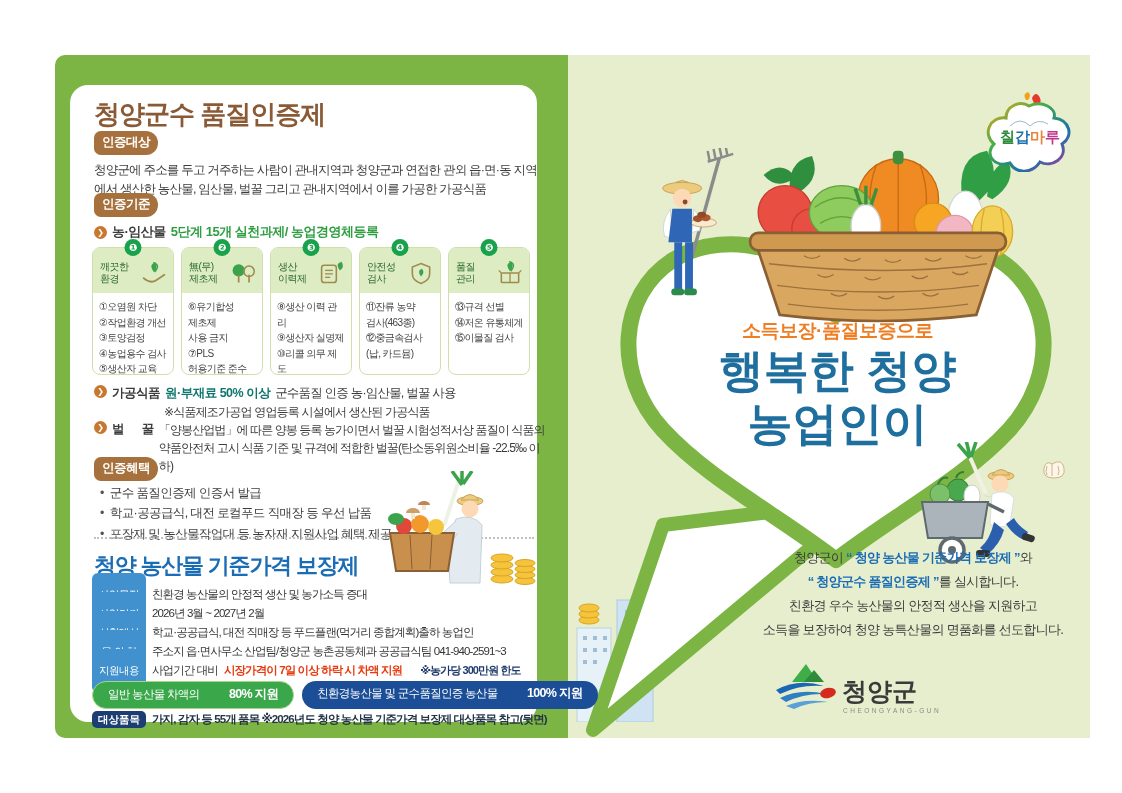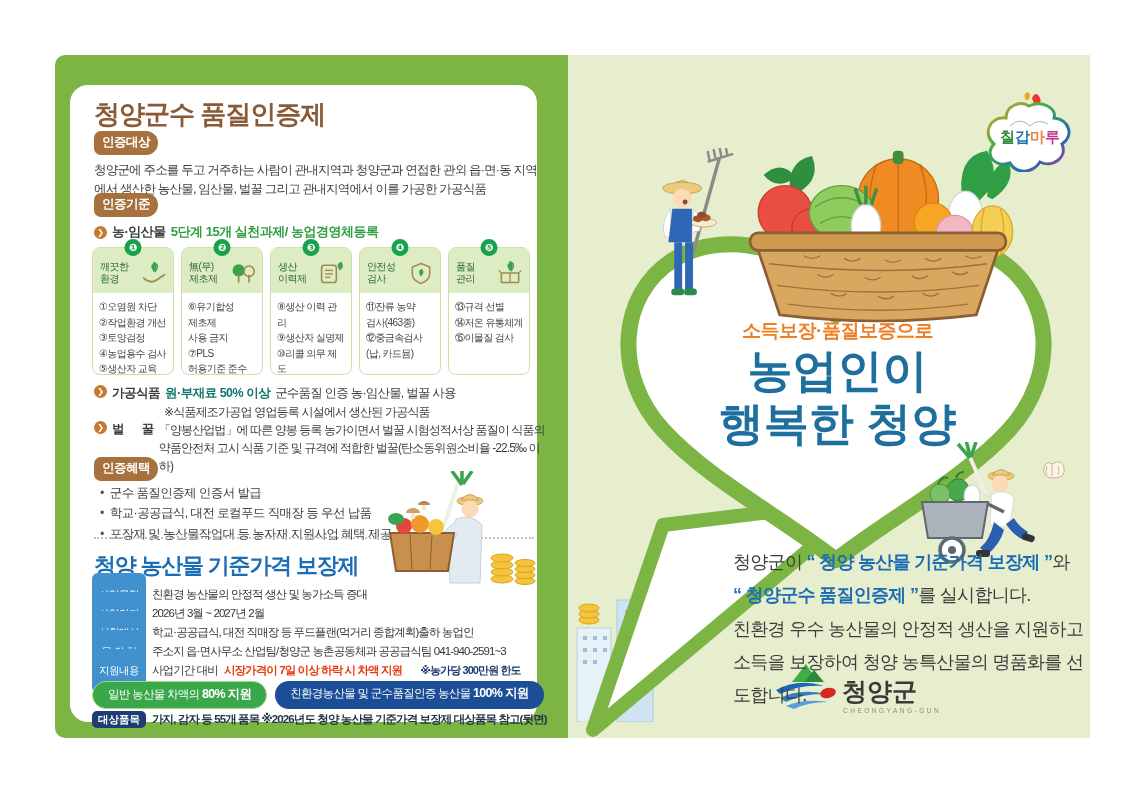--- a/index.html
+++ b/index.html
@@ -65,42 +65,42 @@
   .price-title { left:24px; top:466px; font-size:22px; font-weight:800; color:#1a6cb5; letter-spacing:-1.2px;}
   .rows { left:22px; top:500px; width:450px; }
   .row { display:flex; align-items:center; gap:6px; height:19px; white-space:nowrap; }
   .row-badge { flex:0 0 54px; background:#4191ce; color:#fff; border-radius:6px; font-size:10.5px;
                font-weight:400; text-align:center; padding:15px 0; letter-spacing:-0.5px;}
   .row-text { font-size:11.5px; color:#333; letter-spacing:-0.9px; }
   .row-red { font-size:11.5px; font-weight:800; color:#e8380d; letter-spacing:-0.9px;}
   .row-navy { font-size:11px; font-weight:800; color:#1d3a6b; letter-spacing:-0.9px; margin-left:12px;}
   .pills { left:22px; top:596px; display:flex; gap:8px; white-space:nowrap;}
   .pill { border-radius:15px; padding:4px 15px 5px; color:#fff; font-size:11.5px; letter-spacing:-0.7px;}
-  .pill b { font-size:12.5px; }
+  .pill b { font-size:12.5px;margin-left:27px; }
   .pill-green { background:#3aa74b; border:1.5px solid #a9d489; }
   .pill-navy { background:#1b4e97; }
   .target-row { left:22px; top:626px; display:flex; gap:6px; align-items:center; white-space:nowrap;}
   .target-badge { flex:0 0 54px; background:#1d3e72; color:#fff; border-radius:5px; font-size:10.5px;
                   font-weight:700; text-align:center; padding:1.5px 0;}
   .target-text { font-size:11.5px; font-weight:700; color:#243447; letter-spacing:-0.9px;}
 
   
   .r-abs { position:absolute; }
   .brand-logo { left:982px; top:92px; width:96px; height:80px; }
   .illus-buildings { left:573px; top:586px; width:90px; height:136px; }
   .heart-svg { left:568px; top:55px; width:522px; height:683px; }
   .illus-rake-farmer { left:640px; top:148px; width:100px; height:162px; }
   .illus-basket { left:728px; top:148px; width:300px; height:175px; }
   .illus-cart-farmer { left:900px; top:442px; width:172px; height:126px; }
 
   .heart-text { left:645px; top:318px; width:385px; text-align:center; }
   .tagline { font-size:19px; font-weight:800; color:#ef7d22; letter-spacing:-0.5px; }
   .headline { font-size:45px; font-weight:800; color:#1e6e9e; letter-spacing:0px; line-height:1.18; }
 
-  .desc { left:733px; top:546px; width:360px; text-align:left; font-size:18px; color:#3c3c3c;
+  .desc { left:733px; top:546px; width:360px; text-align:center; font-size:13px; color:#3c3c3c;
           line-height:1.85; letter-spacing:-0.7px; z-index:5; }
   .desc .q { color:#1a6cb5; font-weight:800; }
 
   .county-logo { left:770px; top:660px; width:180px; height:64px; }
 </style>
 </head>
 <body>
 
 <div class="poster">
 
@@ -236,22 +236,22 @@
     <path d="M47 14 C60 8 75 16 72 26 C88 28 92 44 80 52 C86 66 70 76 58 70 C50 82 34 82 28 71 C12 76 2 62 12 52 C0 42 8 24 24 26 C24 14 38 8 47 14 Z" fill="#fff" stroke="url(#rb)" stroke-width="3"></path>
     <path d="M28 34 q10 -10 20 0 q8 -8 18 -2" stroke="#9db8cc" fill="none"></path>
     <text x="48" y="50" text-anchor="middle" font-size="15" font-weight="bold">
       <tspan fill="#2e8b3a">칠</tspan><tspan fill="#1d6fae">갑</tspan><tspan fill="#e8843a">마</tspan><tspan fill="#c2338a">루</tspan>
     </text>
     <text x="48" y="60" text-anchor="middle" font-size="4.5" fill="#8aa37a" display="none">칠갑마루</text>
   </svg>
 
   <div class="r-abs heart-text" style="z-index:4;">
     <div class="tagline">소득보장·품질보증으로</div>
+    <div class="headline">행복한 청양</div>
     <div class="headline">농업인이</div>
-    <div class="headline">행복한 청양</div>
   </div>
 
   <div class="r-abs desc">
     <span>청양군이 </span><span class="q">“ 청양 농산물 기준가격 보장제 ”</span><span>와</span><br>
     <span class="q">“ 청양군수 품질인증제 ”</span><span>를 실시합니다.</span><br>
     <span>친환경 우수 농산물의 안정적 생산을 지원하고</span><br>
     <span>소득을 보장하여 청양 농특산물의 명품화를 선도합니다.</span>
   </div>
 
   <svg class="r-abs county-logo" viewBox="0 0 180 64">

